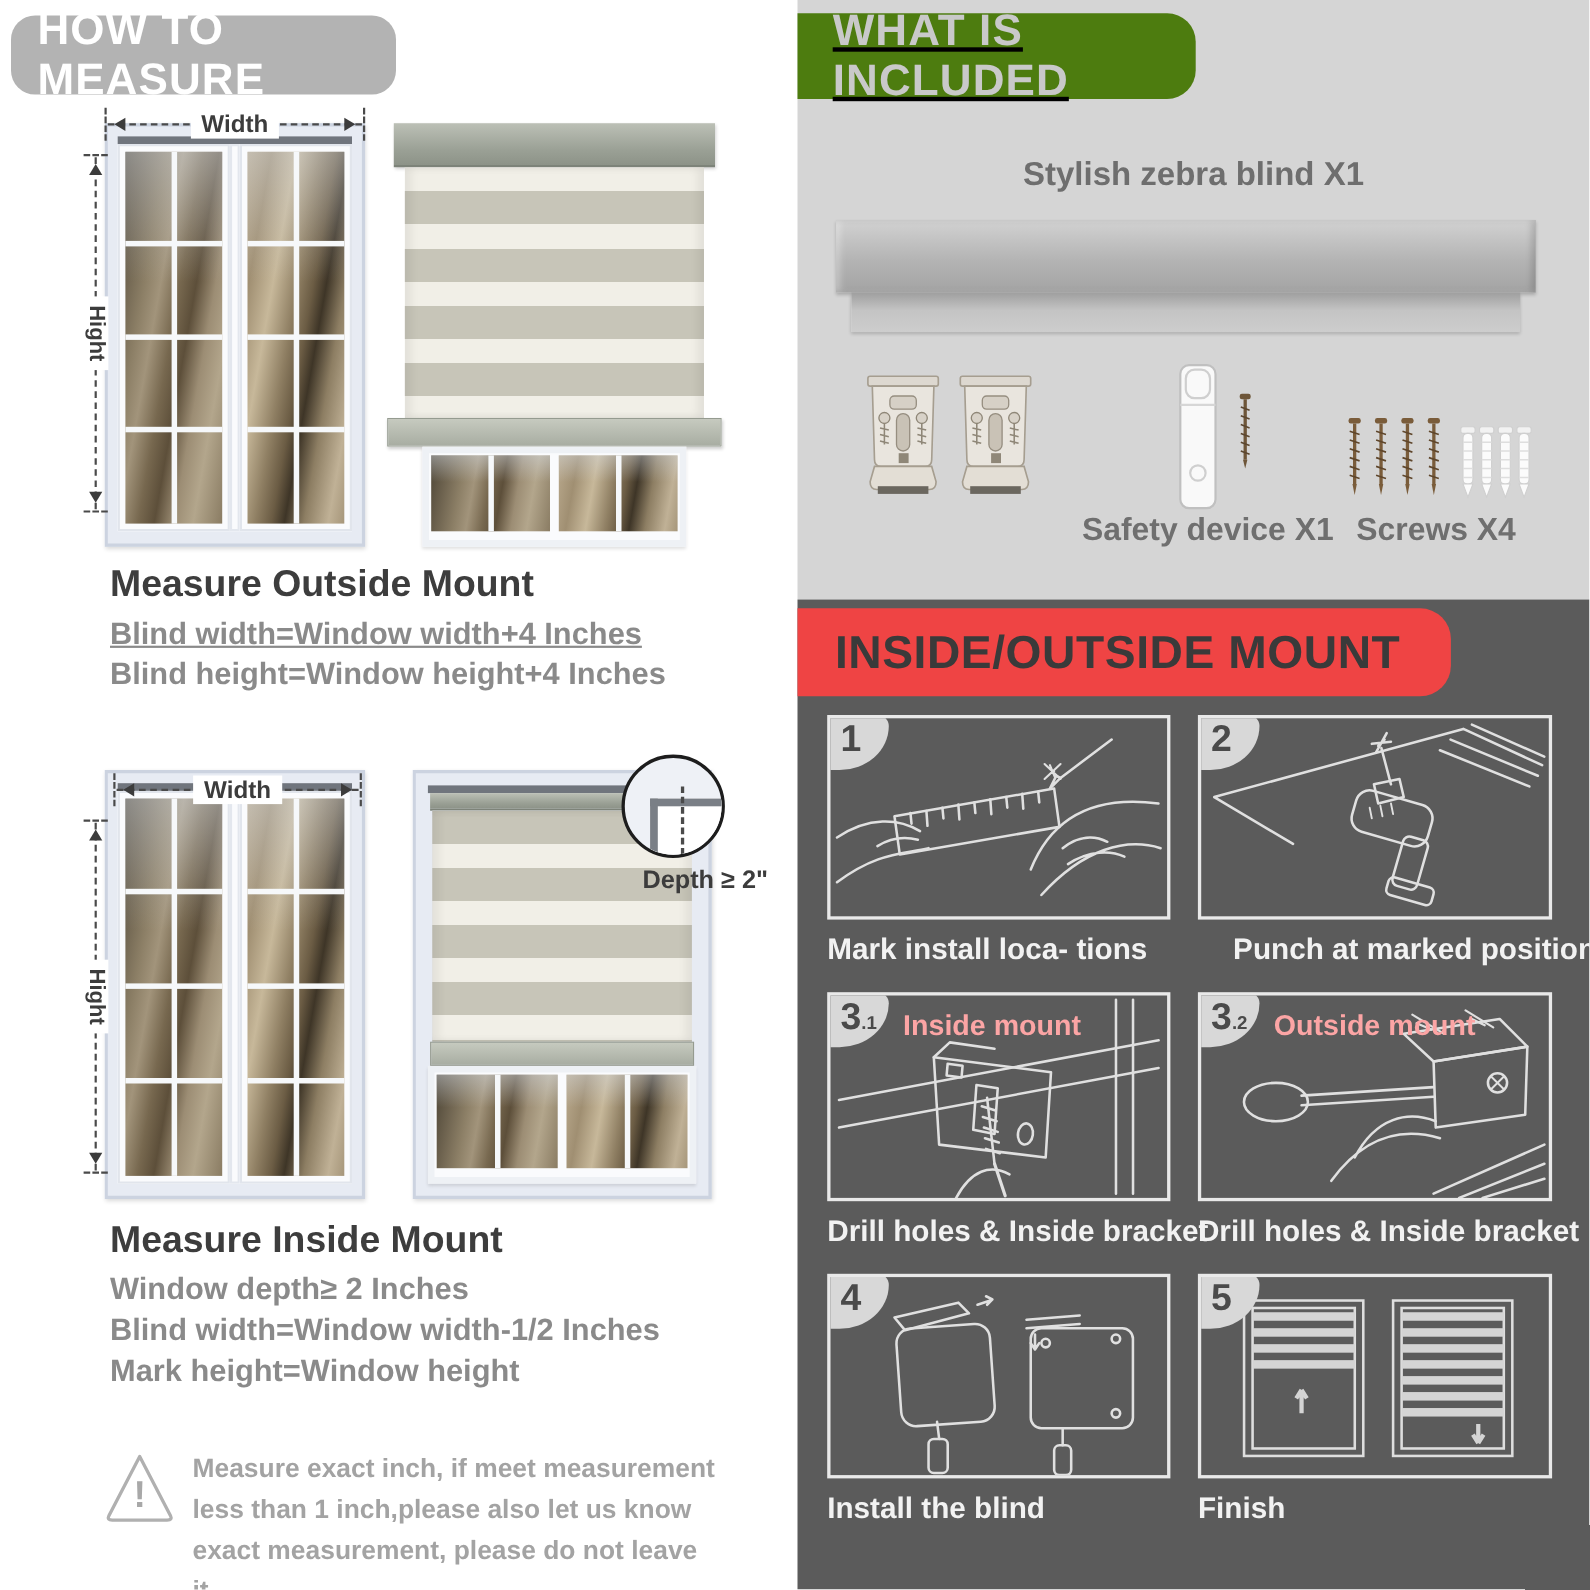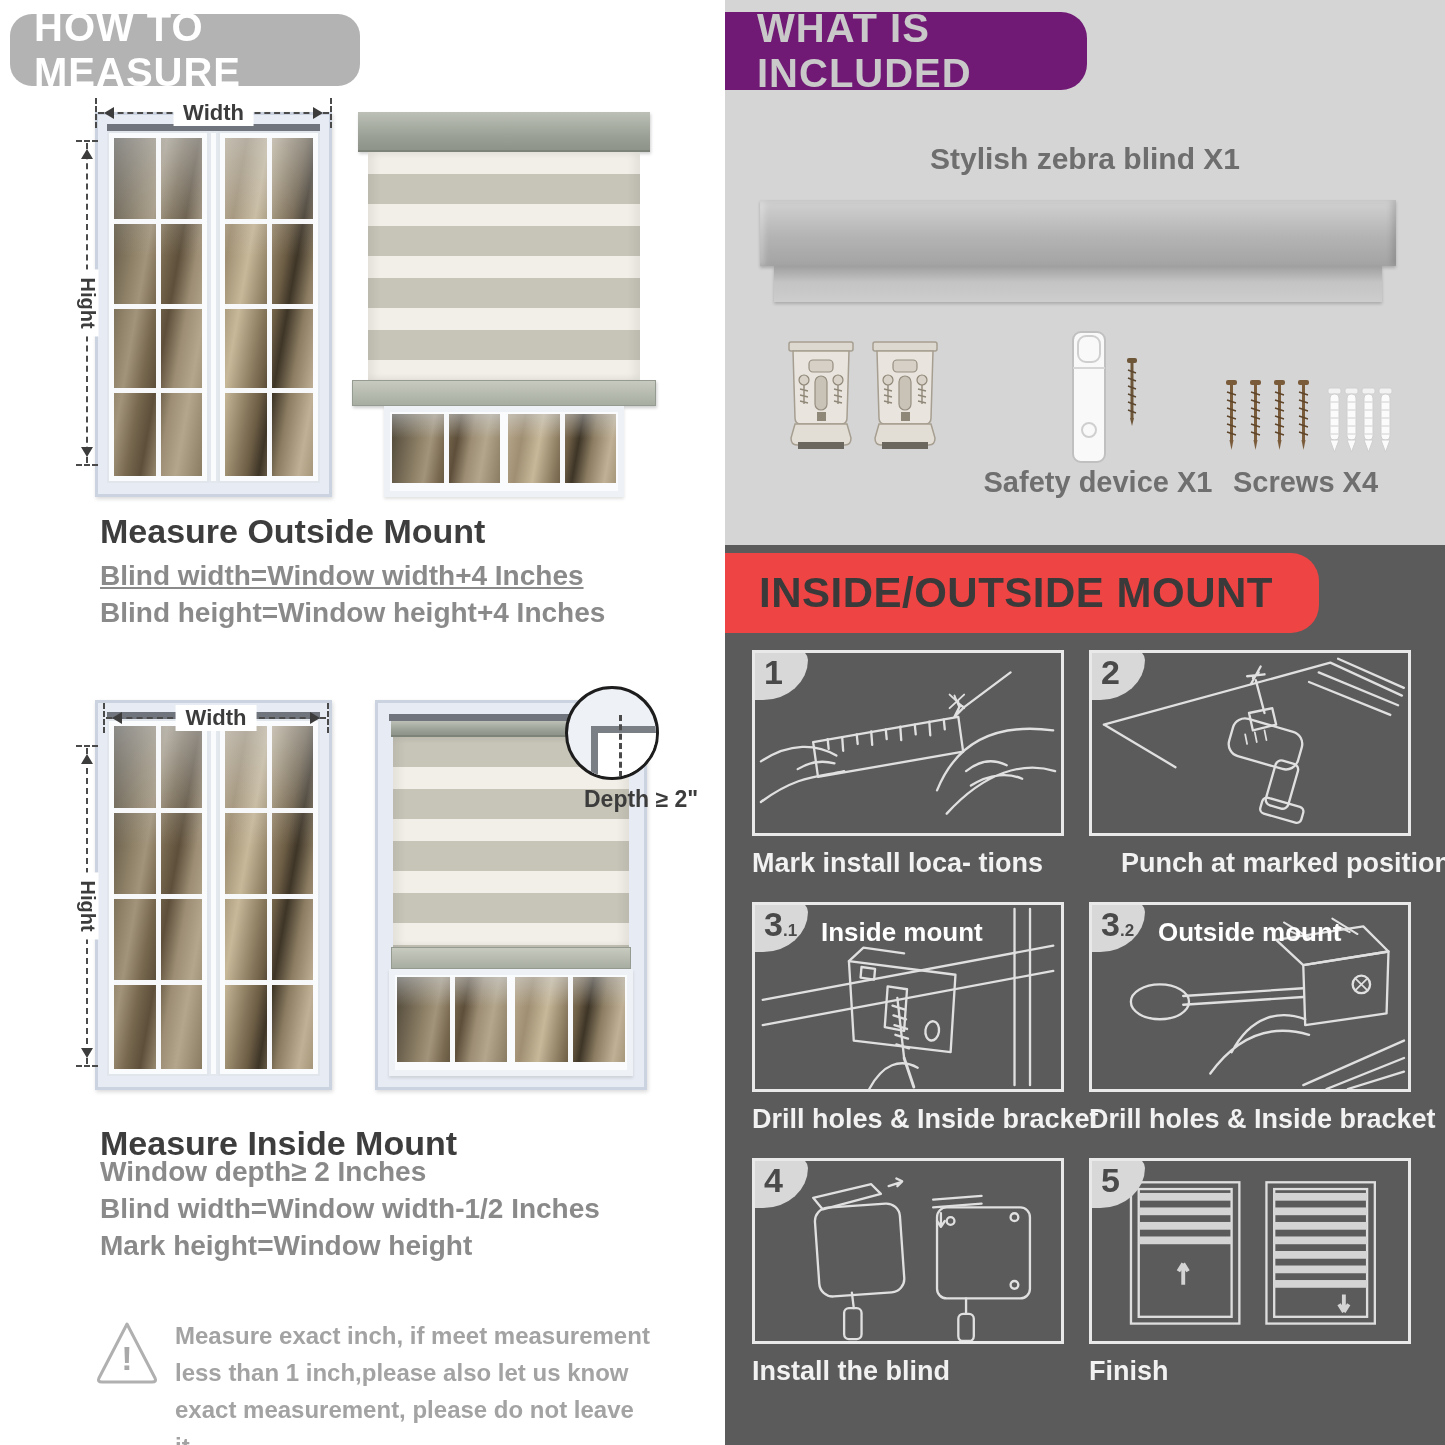--- a/index.html
+++ b/index.html
@@ -60,22 +60,22 @@
   .mag .corner { position:absolute; left:26%; top:42%; right:-12%; bottom:-12%;
     background:#fff; border-top:7px solid #7a7f86; border-left:7px solid #7a7f86; }
   .mag .dash { position:absolute; left:58%; top:30%; bottom:0; border-left:3px dashed #4a4a4a; }
   .depth-lbl { position:absolute; font-weight:bold; font-size:23px; color:#3c3c3c; }
 
   
   .warn-text { position:absolute; font-weight:bold; font-size:24px; color:#a3a3a3; line-height:37px; }
 
   
   .sec-included { position:absolute; left:725px; top:0; width:720px; height:545px; background:#d5d5d5; }
-  .hdr-included { position:absolute; left:0; top:12px; width:362px; height:78px; background:#701a75;
-    border-radius:0 26px 26px 0; display:flex; align-items:center; padding-left:32px; }
+  .hdr-included { position:absolute; left:0; top:12px; width:362px; height:78px; background:#4d7c0f;
+    border-radius:0 26px 26px 0; display:flex; align-items:center; padding-left:32px;text-decoration:underline; }
   .hdr-included span { color:#c9c9c9; font-weight:bold; font-size:40px; letter-spacing:1px; }
   .product-lbl { position:absolute; left:0; top:142px; width:100%; text-align:center;
     font-weight:bold; font-size:30px; color:#6e6e6e; }
   .bar1 { position:absolute; left:35px; top:200px; width:636px; height:66px;
     background:linear-gradient(180deg,#d2d2d2,#b4b4b4 55%,#a3a3a3);
     box-shadow: inset -4px 0 6px rgba(0,0,0,.15), inset 4px 0 6px rgba(255,255,255,.3), 0 2px 3px rgba(0,0,0,.2); }
   .bar2 { position:absolute; left:49px; top:266px; width:608px; height:36px;
     background:linear-gradient(180deg,#9f9f9f,#c4c4c4 45%,#cdcdcd);
     box-shadow:0 2px 3px rgba(0,0,0,.2); }
   .inc-lbl { position:absolute; top:466px; text-align:center; font-weight:bold; font-size:29px; color:#6f6f6f; }
@@ -83,21 +83,21 @@
   .sec-mount { position:absolute; left:725px; top:545px; width:720px; height:900px; background:#5b5b5b; }
   .hdr-mount { position:absolute; left:0; top:8px; width:594px; height:80px; background:#ef4444;
     border-radius:0 28px 28px 0; display:flex; align-items:center; padding-left:34px; }
   .hdr-mount span { color:#3a3a3a; font-weight:bold; font-size:42px; letter-spacing:.5px; }
 
   .step { position:absolute; border:3px solid #e9e9e9; overflow:hidden; }
   .badge { position:absolute; left:-3px; top:-3px; width:56px; height:50px; background:#d8d8d8;
     border-radius:0 12px 95% 0; color:#4a4a4a; font-weight:bold; padding:3px 0 0 12px; }
   .badge .n { font-size:34px; }
   .badge .s { font-size:17px; }
-  .inner-lbl { position:absolute; left:66px; top:12px; color:#ffffff; font-weight:bold; font-size:26px; }
+  .inner-lbl { position:absolute; left:66px; top:12px; color:#fca5a5; font-weight:bold; font-size:26px; }
   .cap { position:absolute; color:#f2f2f2; font-weight:bold; font-size:27px; white-space:nowrap; }
   .illus { position:absolute; inset:0; width:100%; height:100%; }
 </style>
 </head>
 <body>
 
 <div id="stage">
 
   <div class="hdr-left">
     <span>HOW TO MEASURE</span>
@@ -213,21 +213,21 @@
         </div>
     </div>
   </div>
 
   <div class="mag" style="left:565px;top:686px;width:94px;height:94px;">
     <div class="corner"></div>
     <div class="dash"></div>
   </div>
   <div class="depth-lbl" style="left:584px;top:786px;">Depth ≥ 2"</div>
 
-  <div class="sec-title" style="left:100px;top:1108px;margin-top:16px;">Measure Inside Mount</div>
+  <div class="sec-title" style="left:100px;top:1108px;">Measure Inside Mount</div>
   <div class="sec-line" style="left:100px;top:1156px;">Window depth≥ 2 Inches</div>
   <div class="sec-line" style="left:100px;top:1193px;">Blind width=Window width-1/2 Inches</div>
   <div class="sec-line" style="left:100px;top:1230px;">Mark height=Window height</div>
 
   <svg style="position:absolute;left:93px;top:1318px;" width="68" height="70" viewBox="0 0 68 70">
     <path d="M34 6 L62 60 Q64 64 59 64 L9 64 Q4 64 6 60 Z" fill="none" stroke="#b0b0b0" stroke-width="3" stroke-linejoin="round"></path>
     <text x="34" y="52" text-anchor="middle" font-size="34" font-weight="bold" fill="#a8a8a8">!</text>
   </svg>
   <div class="warn-text" style="left:175px;top:1317px;width:478px;">Measure exact inch, if meet measurement less than 1 inch,please also let us know exact measurement, please do not leave it</div>
 

